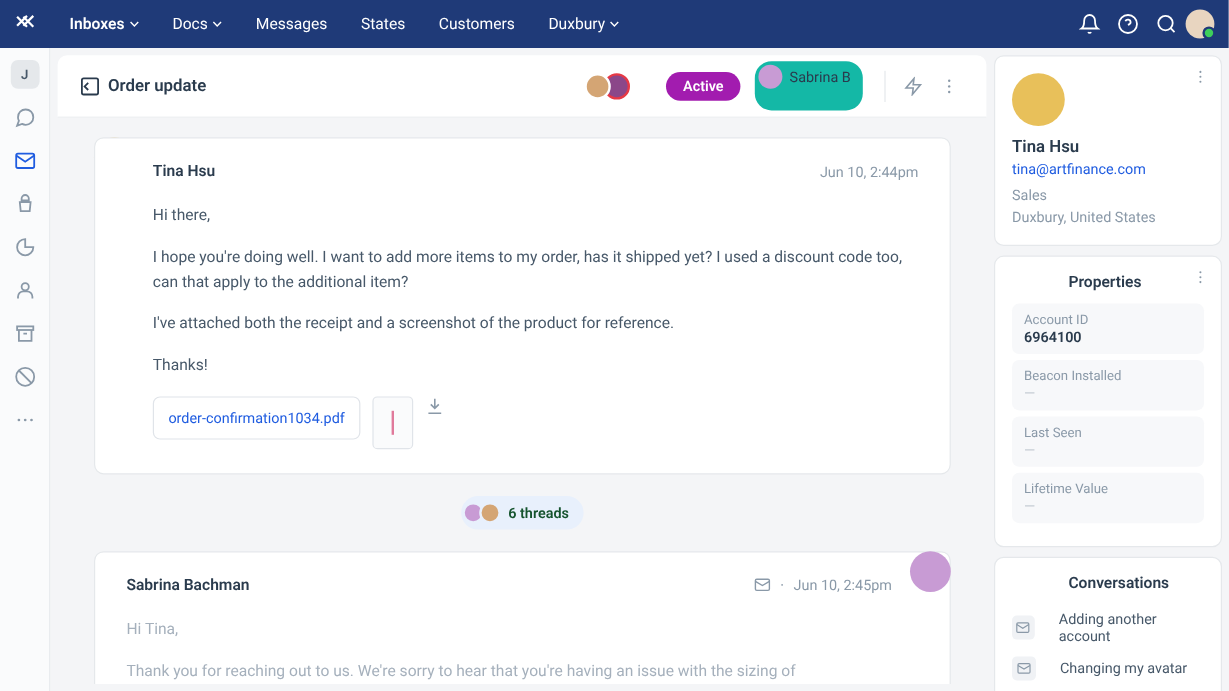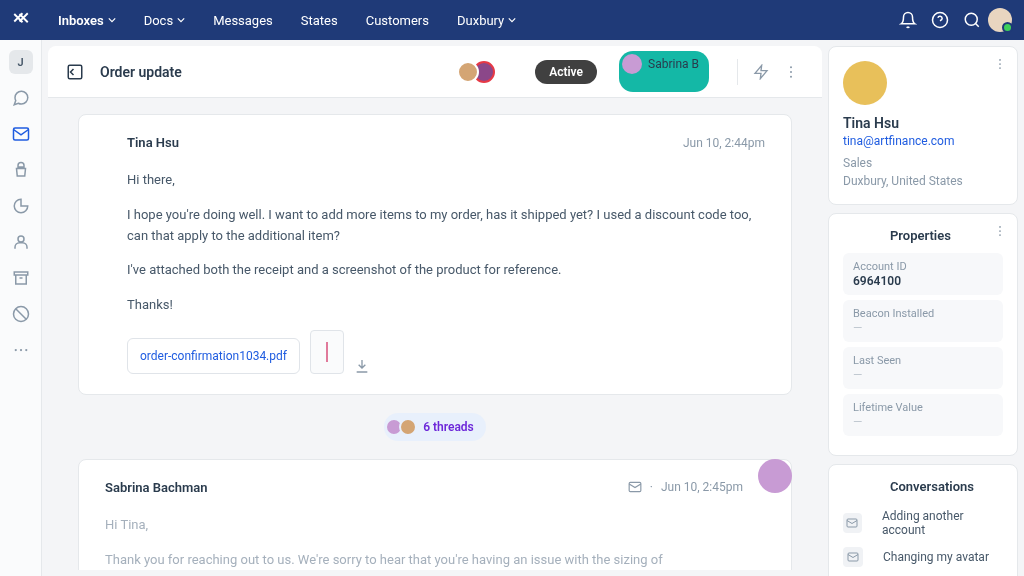--- a/index.html
+++ b/index.html
@@ -21,61 +21,61 @@
 
 .rail { width: 42px; background: #fafbfc; border-right: 1px solid #e5e8eb; display: flex; flex-direction: column; align-items: center; padding-top: 10px; gap: 12px; }
 .rail-badge { width: 24px; height: 24px; border-radius: 6px; background: #e5e8eb; color: #475869; font-weight: 600; font-size: 11px; display: flex; align-items: center; justify-content: center; }
 .rail-icon { width: 24px; height: 24px; display: flex; align-items: center; justify-content: center; color: #8a99a8; cursor: pointer; }
 .rail-icon.active { color: #1f5ce0; }
 
 
 .main { flex: 1; display: flex; flex-direction: column; background: #f4f5f7; min-width: 0; }
 
 
-.convo-header { height: 52px; background: #fff; border-bottom: 1px solid #e5e8eb; display: flex; align-items: center; padding: 0 18px; gap: 16px; border-radius: 8px 8px 0 0; margin: 6px 6px 0 6px; }
+.convo-header { height: 52px; background: #fff; border-bottom: 1px solid #e5e8eb; display: flex; align-items: center; padding: 0 18px; gap: 6px; border-radius: 8px 8px 0 0; margin: 6px 6px 0 6px; }
 .convo-title { font-weight: 600; font-size: 14px; color: #2a3b4d; }
 .convo-spacer { flex: 1; }
 .mini-avatars { display: flex; align-items: center; }
 .mini-av { width: 22px; height: 22px; border-radius: 50%; border: 2px solid #fff; margin-left: -6px; }
 .mini-av.a1 { background: #d4a574; z-index: 2; }
 .mini-av.a2 { background: #8b4789; border: 2px solid #e63946; z-index: 1; }
-.status-pill { background: #404040; color: #fff; font-weight: 600; font-size: 12px; padding: 5px 14px; border-radius: 14px; margin-left: 24px; }
+.status-pill { background: #a21caf; color: #fff; font-weight: 600; font-size: 12px; padding: 5px 14px; border-radius: 14px; margin-left: 24px; }
 .assignee-pill { background: #14b8a6; border-radius: 14px; padding: 3px 10px 18px 3px; display: flex; align-items: center; gap: 6px; font-size: 12px; color: #2a3b4d; margin-left: 6px; }
 .assignee-pill .av { width: 20px; height: 20px; border-radius: 50%; background: #c89bd4; }
 .header-actions { display: flex; align-items: center; gap: 4px; margin-left: 12px; border-left: 1px solid #e5e8eb; padding-left: 10px; }
 .header-action { width: 26px; height: 26px; display: flex; align-items: center; justify-content: center; color: #8a99a8; cursor: pointer; }
 
 
 .thread-area { flex: 1; overflow: hidden; padding: 0 6px 6px 6px; }
 .thread-scroll { height: 100%; overflow-y: auto; background: #f4f5f7; }
 
 
 .msg-row { display: flex; gap: 14px; padding: 16px 30px 0 30px; }
 .msg-avatar { width: 34px; height: 34px; border-radius: 50%; flex-shrink: 0; }
 .msg-avatar.tina { background: #e8c05a; }
 .msg-avatar.sabrina { background: #c89bd4; }
 .msg-card { flex: 1; background: #fff; border-radius: 8px; border: 1px solid #e5e8eb; padding: 20px 26px; margin-left: -48px; padding-left: 48px; }
 .msg-header { display: flex; align-items: center; }
 .msg-from { font-weight: 600; color: #2a3b4d; font-size: 13px; }
 .msg-time { margin-left: auto; color: #8a99a8; font-size: 12px; display: flex; align-items: center; gap: 8px; }
 .msg-body { margin-top: 20px; color: #475869; line-height: 1.6; font-size: 13px; }
 .msg-body p { margin-bottom: 14px; }
-.attachments { display: flex; gap: 10px; margin-top: 14px; align-items: flex-end; }
+.attachments { display: flex; gap: 10px; margin-top: 14px; align-items: flex-start; }
 .attach-box { border: 1px solid #e0e4e9; border-radius: 6px; padding: 10px 12px; font-size: 12px; color: #1f5ce0; background: #fff; }
 .attach-thumb { width: 34px; height: 44px; border: 1px solid #e0e4e9; border-radius: 4px; background: #fafbfc; position: relative; }
 .attach-thumb::after { content: ''; position: absolute; left: 50%; top: 50%; transform: translate(-50%,-50%); width: 2px; height: 20px; background: #e07a9b; }
 .download-icon { color: #8a99a8; cursor: pointer; }
 
 
 .threads-pill { background: #e8f0fc; border-radius: 16px; padding: 5px 12px 5px 5px; display: flex; align-items: center; gap: 6px; margin: 18px auto; width: fit-content; }
 .threads-pill .tp-avs { display: flex; }
 .threads-pill .tp-av { width: 18px; height: 18px; border-radius: 50%; margin-left: -4px; border: 2px solid #e8f0fc; }
 .threads-pill .tp-av.t1 { background: #c89bd4; }
 .threads-pill .tp-av.t2 { background: #d4a574; }
-.threads-pill span { color: #6d28d9; font-weight: 600; font-size: 12px; }
+.threads-pill span { color: #14532d; font-weight: 600; font-size: 12px; }
 
 
 .reply-row { display: flex; gap: 14px; padding: 0 30px 30px 30px; flex-direction: row-reverse; }
 .reply-card { flex: 1; background: #fff; border-radius: 8px; border: 1px solid #e5e8eb; padding: 20px 26px; margin-right: -48px; padding-right: 48px; }
 .reply-card .msg-time { margin-left: auto; }
 
 
 .sidebar { width: 196px; background: #f4f5f7; padding: 6px 6px 6px 0; display: flex; flex-direction: column; gap: 8px; overflow-y: auto; }
 .card { background: #fff; border: 1px solid #e5e8eb; border-radius: 8px; padding: 14px; position: relative; }
 .customer-avatar { width: 44px; height: 44px; border-radius: 50%; background: #e8c05a; margin-bottom: 10px; }

